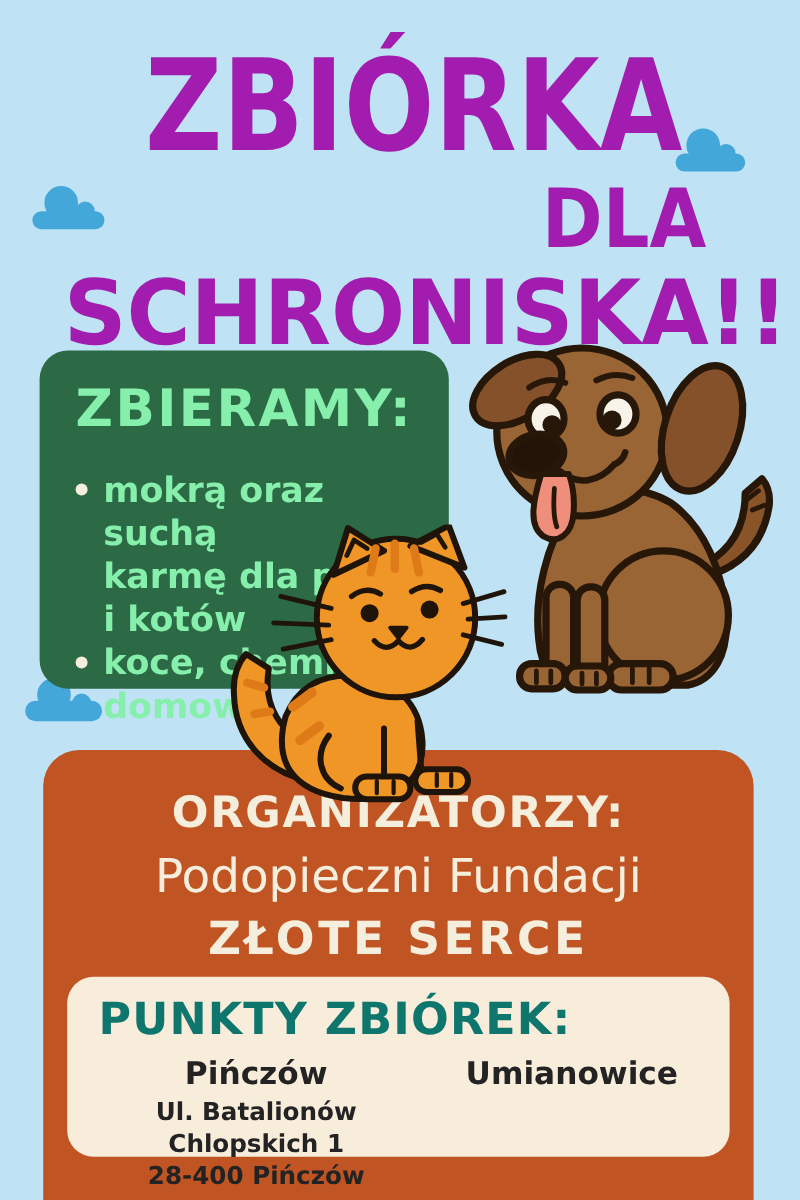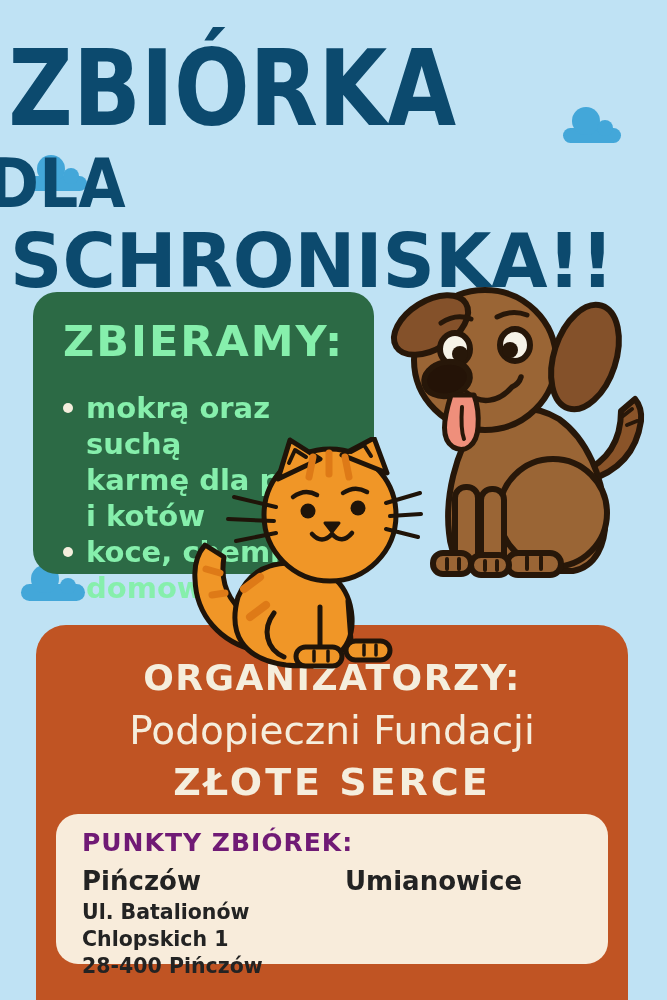--- a/index.html
+++ b/index.html
@@ -9,21 +9,21 @@
     font-family:"DejaVu Sans","Liberation Sans",sans-serif;
   }
   
   .cloud{position:absolute;background:#43a7d9;height:15px;border-radius:16px;z-index:0;}
   .cloud::before{content:"";position:absolute;bottom:8px;left:16%;width:28px;height:28px;background:inherit;border-radius:50%;}
   .cloud::after{content:"";position:absolute;bottom:7px;right:14%;width:16px;height:16px;background:inherit;border-radius:50%;}
   .cloud.c-right{left:563px;top:128px;width:58px;}
   .cloud.c-left{left:27px;top:176px;width:60px;}
   .cloud.c-bottom{left:21px;top:584px;width:64px;height:17px;}
   
-  .title{position:absolute;top:36px;left:0;width:100%;text-align:left;color:#0c4a6e;font-weight:800;z-index:1;}
+  .title{position:absolute;top:36px;left:0;width:100%;text-align:right;color:#a21caf;font-weight:800;z-index:1;}
   .title .t1{font-size:106px;line-height:1;transform:translateX(-45px) scaleX(.84);}
   .title .t2{font-size:68px;line-height:1;margin-top:8px;transform:translateX(-45px) scaleX(.9);}
   .title .t3{font-size:75px;line-height:1;margin-top:6px;transform:scaleX(.97);white-space:nowrap;}
   
   .green-panel{
     position:absolute;left:33px;top:292px;width:341px;height:282px;box-sizing:border-box;
     background:#2c6a45;border-radius:24px;padding:24px 14px 0 30px;z-index:1;color:#86efac;
   }
   .green-panel h2{margin:0;font-size:43px;letter-spacing:2px;font-weight:800;}
   .green-panel ul{list-style:none;margin:24px 0 0 0;padding:0;}
@@ -37,23 +37,23 @@
     text-align:center;color:#f5eedd;
   }
   .orange-panel h2{margin:32px 0 0 0;font-size:36px;font-weight:800;letter-spacing:1.5px;}
   .orange-panel .sub{margin:10px 0 0 0;font-size:39px;font-weight:500;}
   .orange-panel .org-name{margin:7px 0 0 0;font-size:38px;font-weight:800;letter-spacing:3px;}
   
   .cream-panel{
     position:absolute;left:20px;top:189px;width:552px;height:150px;box-sizing:border-box;
     background:#f8ecdb;border-radius:22px;text-align:left;padding:14px 0 0 26px;color:#232323;
   }
-  .cream-panel h3{margin:0;color:#701a75;font-size:25px;font-weight:800;letter-spacing:1px;}
+  .cream-panel h3{margin:0;color:#0f766e;font-size:37px;font-weight:800;letter-spacing:1px;}
   .cream-cols{display:flex;margin-top:9px;}
-  .loc{width:278px;}
+  .loc{width:278px;text-align:center;}
   .loc .city{font-size:26px;font-weight:800;margin-bottom:3px;}
   .loc .addr{font-size:20.5px;font-weight:700;line-height:27px;}
   
   .animal{position:absolute;z-index:3;}
   .cat-svg{left:178px;top:437px;}
   .dog-svg{left:381px;top:281px;z-index:2;}
 </style>
 </head>
 <body>
 

